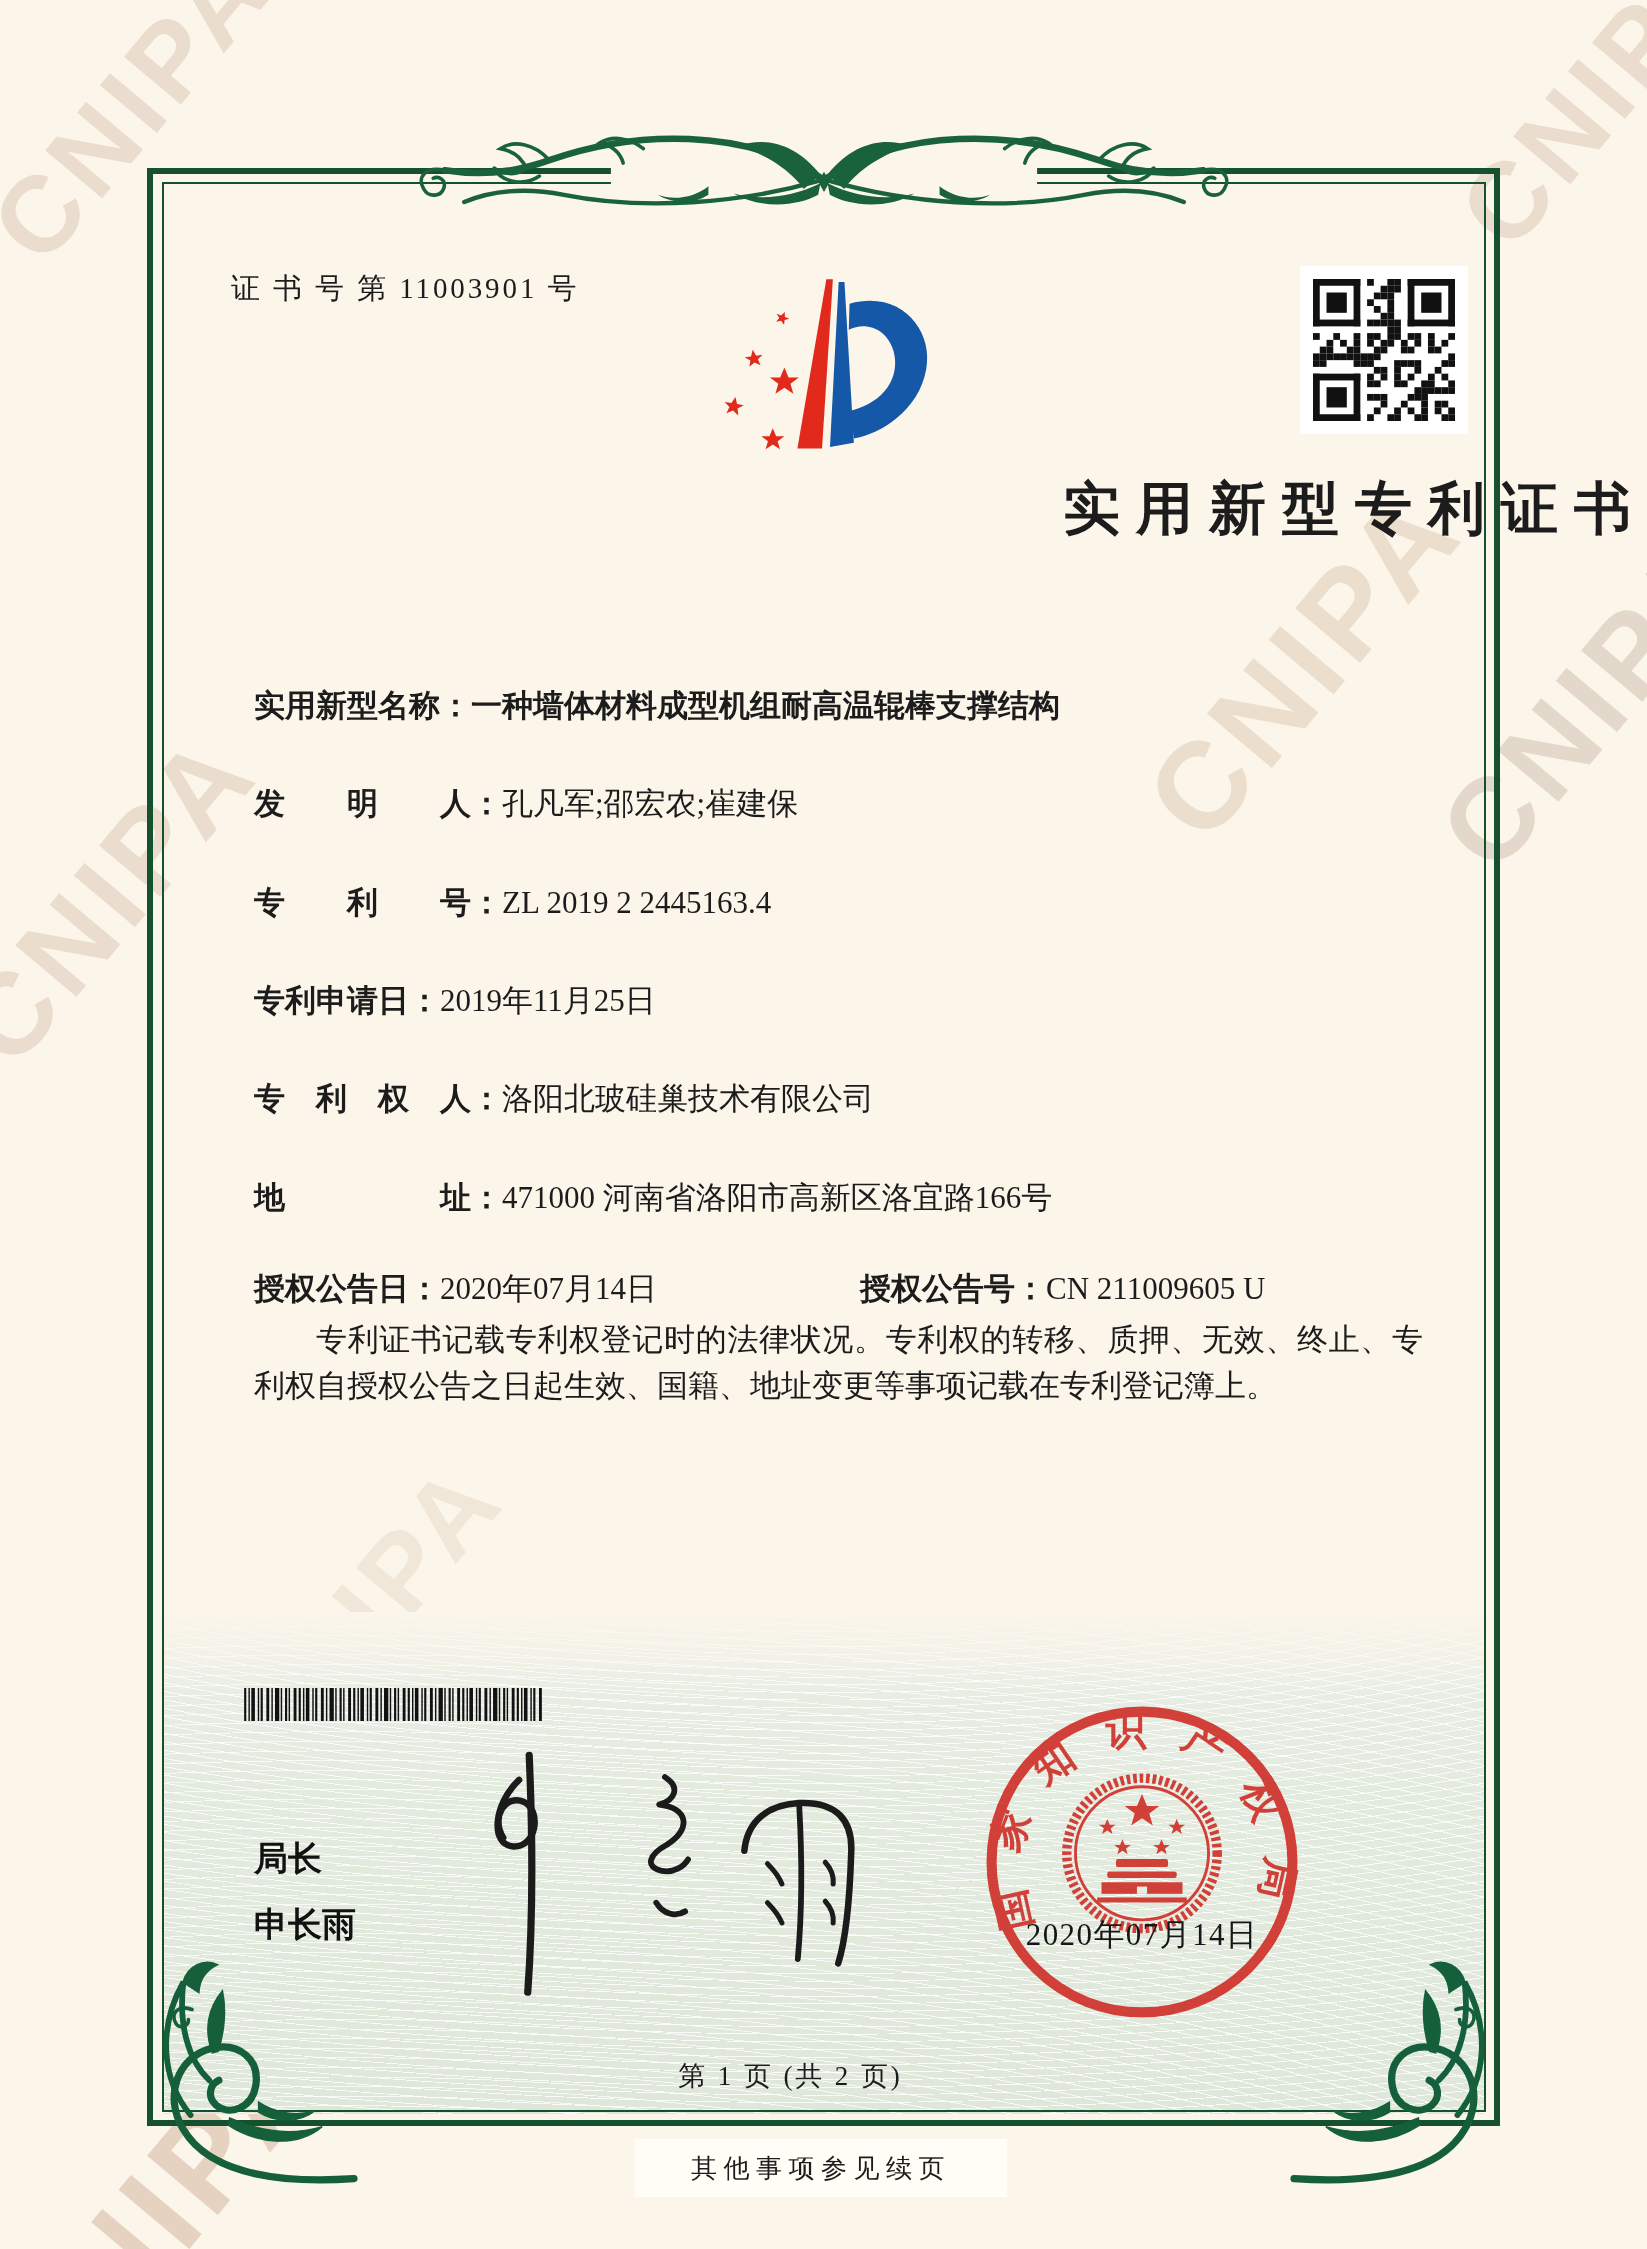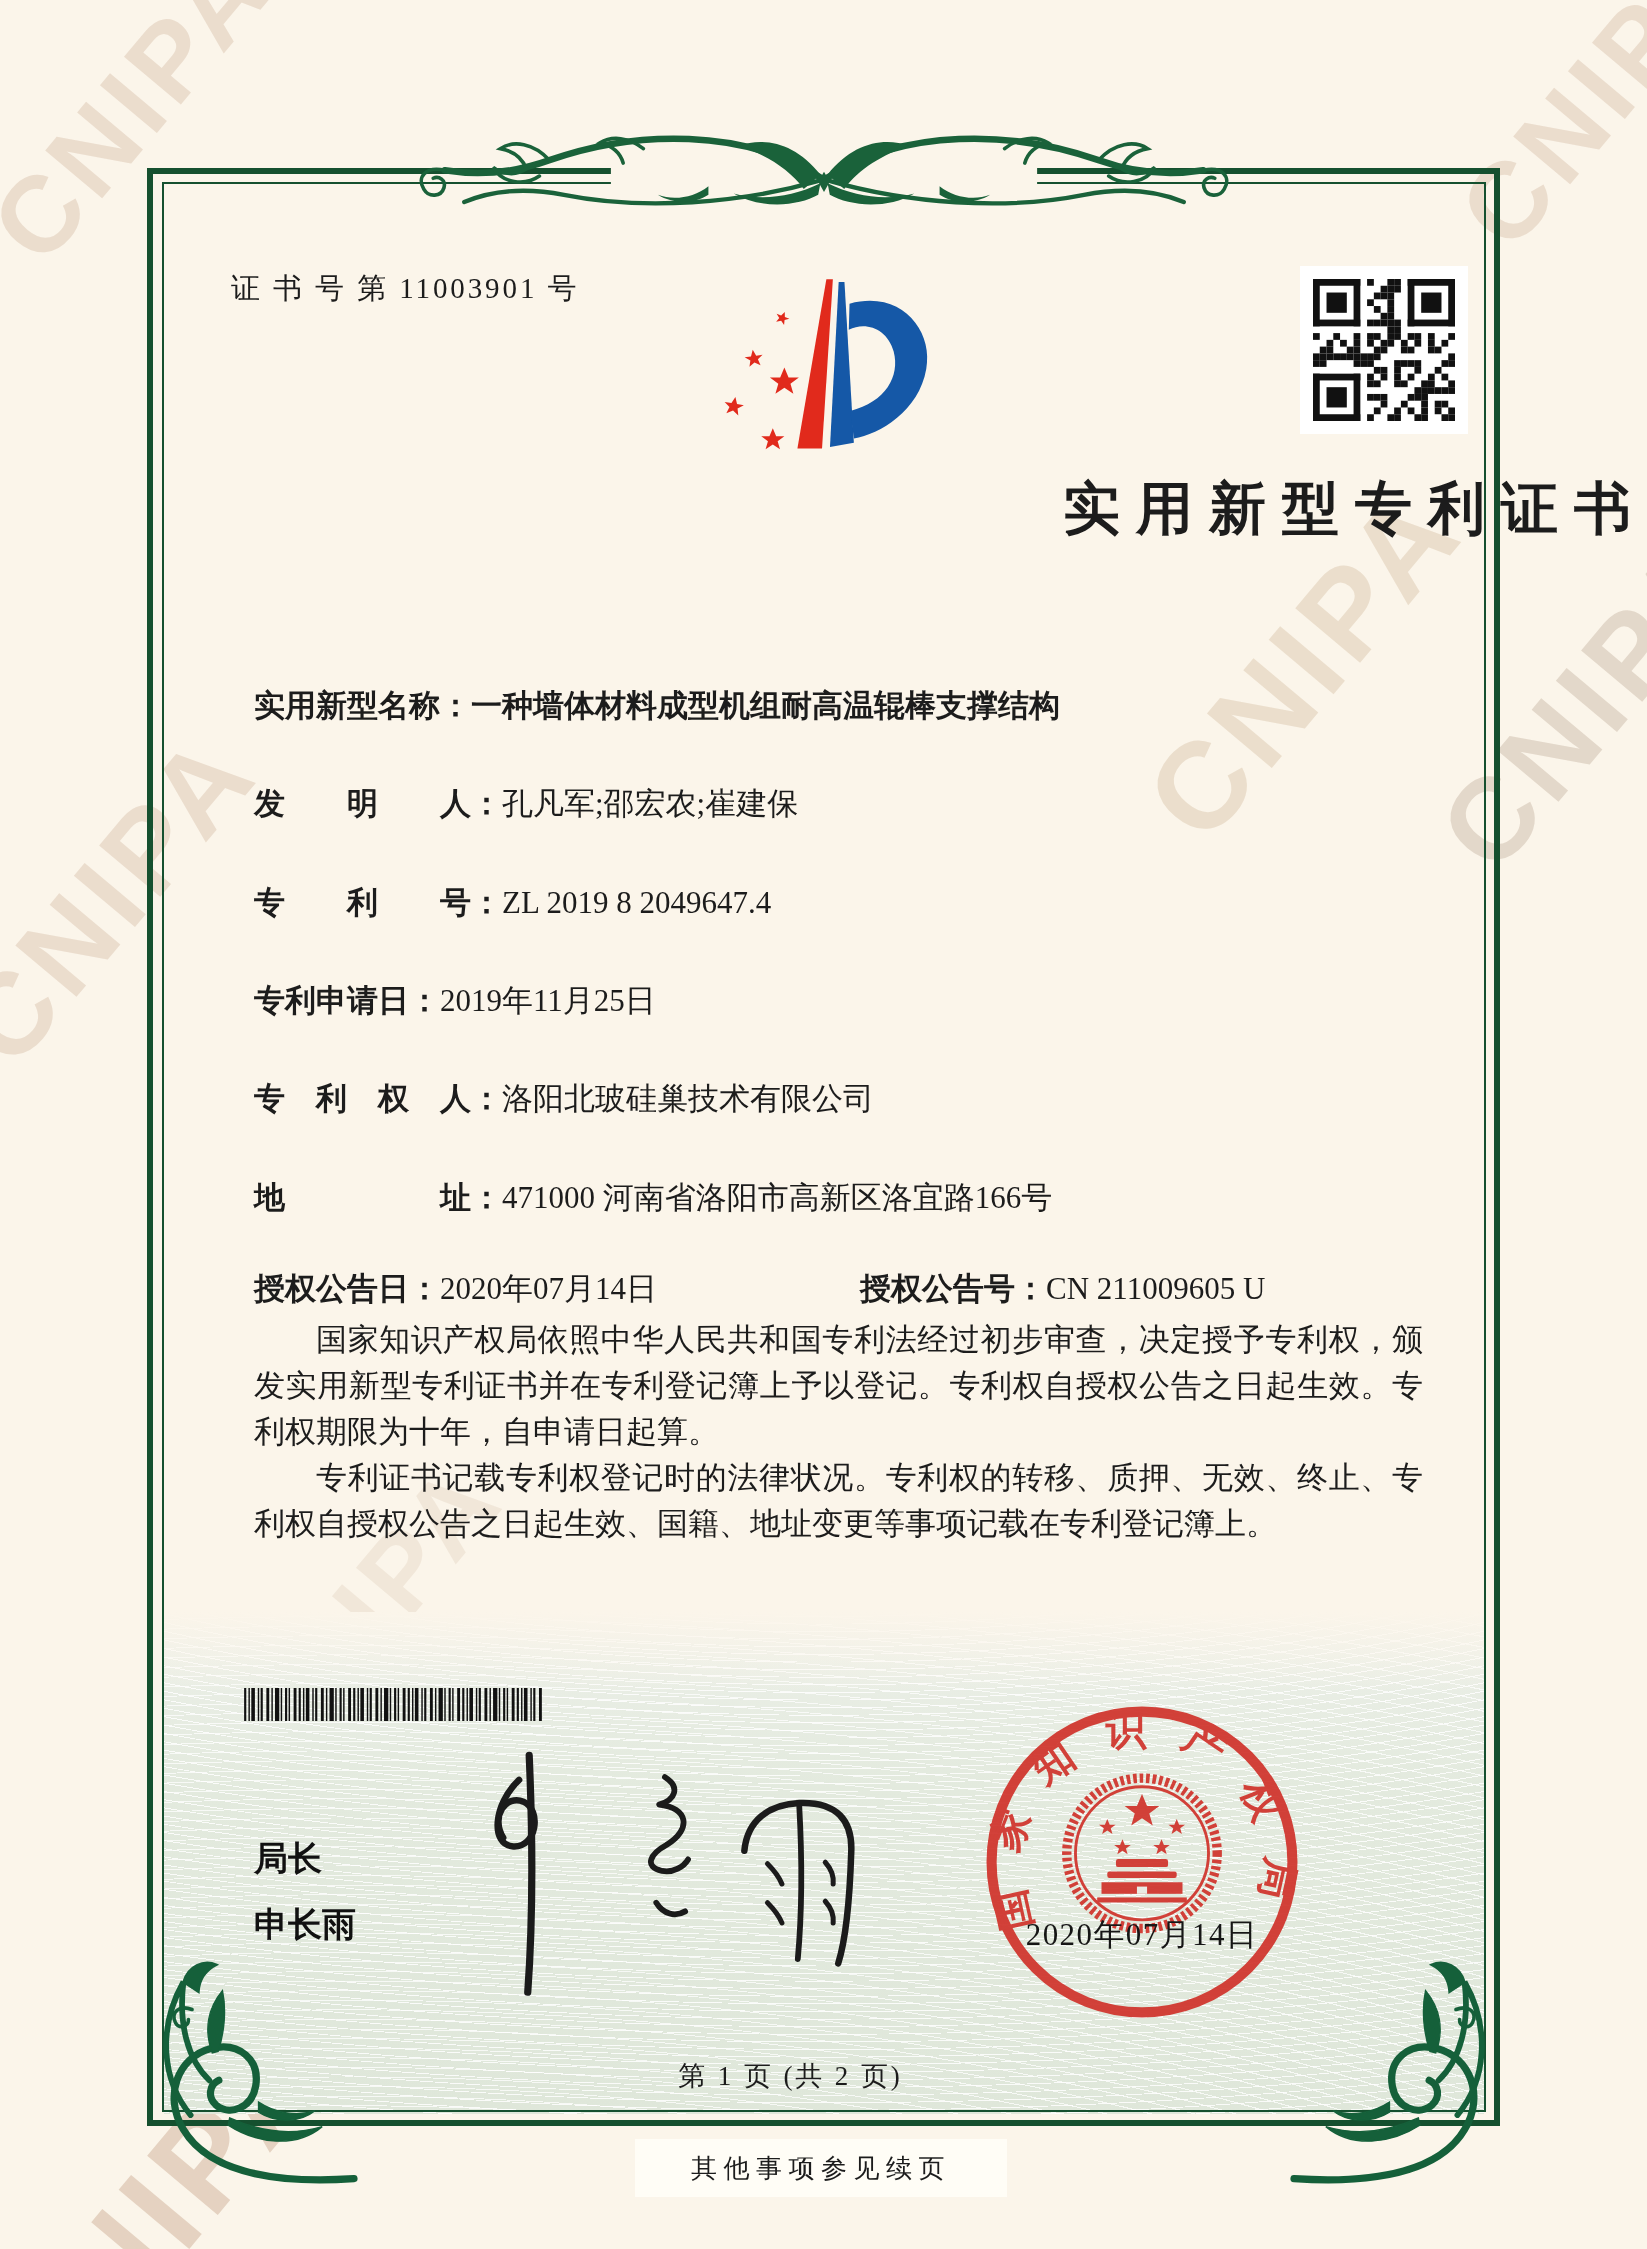--- a/index.html
+++ b/index.html
@@ -272,40 +272,39 @@
 
 <div class="abs title">实用新型专利证书</div>
 
 <div class="abs row" style="top:685px;">
   <span><b>实用新型名称：</b></span><span><b>一种墙体材料成型机组耐高温辊棒支撑结构</b></span>
 </div>
 <div class="abs row" style="top:783px;">
   <span><b>发　　明　　人：</b></span><span>孔凡军;邵宏农;崔建保</span>
 </div>
 <div class="abs row" style="top:882px;">
-  <span><b>专　　利　　号：</b></span><span>ZL 2019 8 2049647.4</span>
+  <span><b>专　　利　　号：</b></span><span>ZL 2019 2 2445163.4</span>
 </div>
 <div class="abs row" style="top:980px;">
   <span><b>专利申请日：</b></span><span>2019年11月25日</span>
 </div>
 <div class="abs row" style="top:1078px;font-family:Liberation Serif, serif;">
   <span><b>专　利　权　人：</b></span><span>洛阳北玻硅巢技术有限公司</span>
 </div>
 <div class="abs row" style="top:1177px;">
   <span><b>地　　　　　址：</b></span><span>471000 河南省洛阳市高新区洛宜路166号</span>
 </div>
 <div class="abs row" style="top:1268px;">
   <span><b>授权公告日：</b></span><span>2020年07月14日</span>
   <span class="grant-right">
     <span><b>授权公告号：</b></span><span>CN 211009605 U</span>
   </span>
 </div>
 
 <div class="abs paras">
-  <p>国家知识产权局依照中华人民共和国专利法经过初步审查，决定授予专利权，颁发实用新型专利证书并在专利登记簿上予以登记。专利权自授权公告之日起生效。专利权期限为十年，自申请日起算。</p>
   <p>专利证书记载专利权登记时的法律状况。专利权的转移、质押、无效、终止、专利权自授权公告之日起生效、国籍、地址变更等事项记载在专利登记簿上。</p>
 </div>
 
 <svg class="abs barcode" id="barcode" width="305" height="33" viewBox="0 0 422 46">
     <rect x="0" y="0" width="3" height="46" fill="#111"></rect>
     <rect x="6" y="0" width="2" height="46" fill="#111"></rect>
     <rect x="10" y="0" width="5" height="46" fill="#111"></rect>
     <rect x="19" y="0" width="2" height="46" fill="#111"></rect>
     <rect x="23" y="0" width="3" height="46" fill="#111"></rect>
     <rect x="31" y="0" width="4" height="46" fill="#111"></rect>

